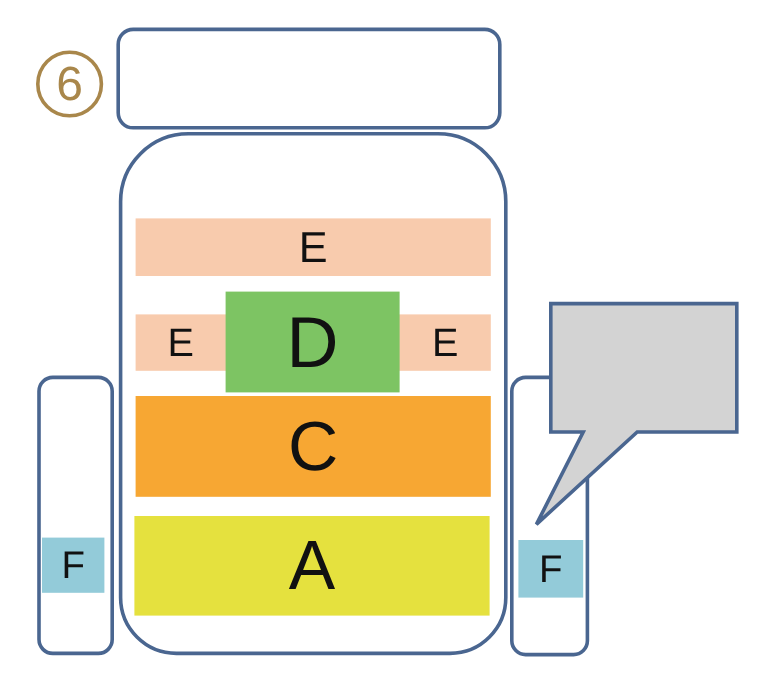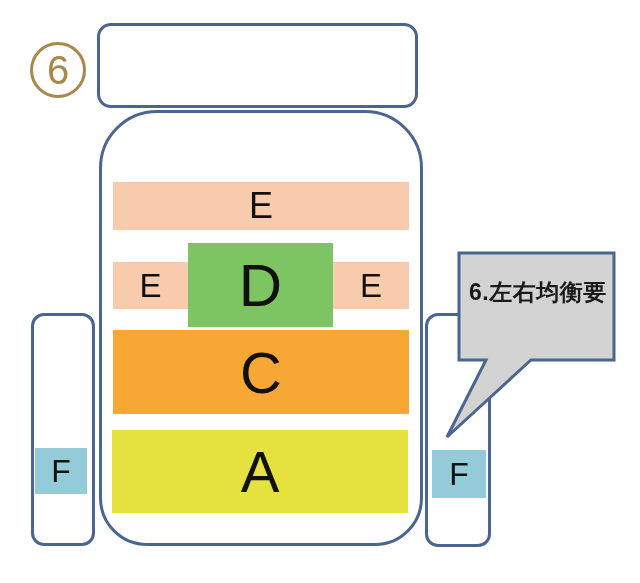--- a/index.html
+++ b/index.html
@@ -154,16 +154,15 @@
     <span>F</span>
   </div>
   <div class="zone zone-f zone-f-right">
     <span>F</span>
   </div>
 
   <svg class="callout-svg" viewBox="0 0 190 195">
     <path d="M19,3 H174 V110 H91 L7,187 L46,110 H19 Z" fill="#d3d3d3" stroke="#4a6690" stroke-width="3" stroke-linejoin="miter"></path>
   </svg>
   <div class="callout-text">
-    <div>6.左右均衡要</div>
   </div>
 
 </div>
 
 </body></html>

